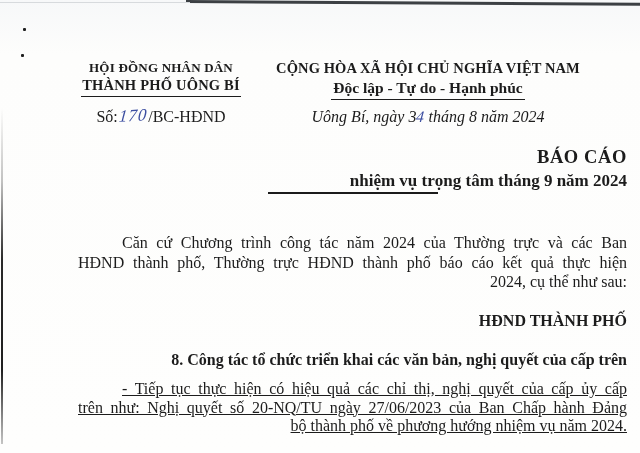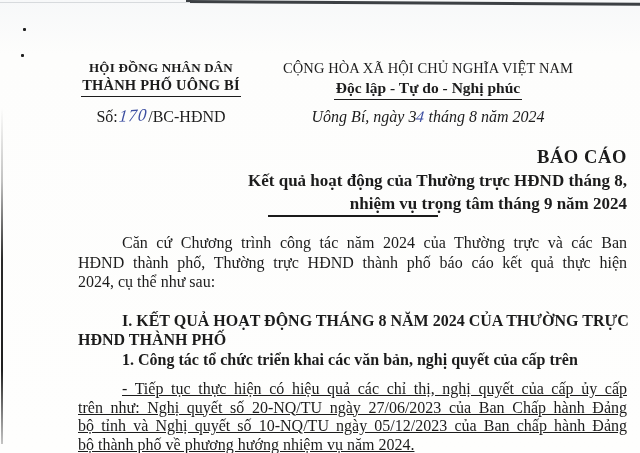--- a/index.html
+++ b/index.html
@@ -24,36 +24,36 @@
   .dot1{left:23px;top:28px;}
   .dot2{left:21px;top:54px;}
 
   
   .issuer{position:absolute;left:70px;top:60px;width:182px;text-align:center;}
   .issuer .l1{font-size:13px;font-weight:700;letter-spacing:.2px;}
   .issuer .l2{display:inline-block;font-size:14.5px;font-weight:700;border-bottom:1.5px solid #1c1c1c;padding:0 1px 2px;margin-top:0;letter-spacing:.2px;}
   .doc-number{margin-top:10px;font-size:16px;white-space:nowrap;}
 
   .national{position:absolute;left:276px;top:60px;width:304px;text-align:center;}
-  .national .l1{font-size:14.5px;font-weight:400;letter-spacing:.1px;}
+  .national .l1{font-size:14.5px;font-weight:700;letter-spacing:.1px;}
   .national .l2{display:inline-block;font-size:15.5px;font-weight:700;border-bottom:1.8px solid #1c1c1c;padding:0 2px 2px;margin-top:2px;}
   .place-date{margin-top:8px;font-size:16px;font-style:italic;white-space:nowrap;}
 
   .hw{color:#3d4fa1;font-style:italic;display:inline-block;transform:rotate(-3deg) skewX(-8deg);font-size:17px;letter-spacing:1px;position:relative;top:-1px;padding:0 1px;}
   .hw-day{color:#3d4fa1;display:inline-block;transform:skewX(-6deg);}
 
   
   .title-block{position:absolute;left:65px;top:147px;width:562px;text-align:right;}
   .title-main{font-size:18.5px;font-weight:700;letter-spacing:.6px;}
   .title-sub{font-size:17px;font-weight:700;margin-top:2px;line-height:21px;}
   .title-underline{width:170px;height:2px;background:#1b1b1b;margin:1px auto 0;transform:translateX(7px);}
 
   
   .blk{position:absolute;left:78px;width:549px;font-size:16px;}
-  .ln{line-height:19.5px;white-space:nowrap;text-align:left;}
+  .ln{line-height:19.5px;white-space:nowrap;text-align:right;}
   .jl{text-align:justify;text-align-last:justify;}
   .ind{padding-left:44px;}
   .bold{font-weight:700;}
   .p1{top:233px;}
   .sec1{top:311px;}
   .sec1 .ln{line-height:19px;}
   .sub1{top:350px;}
   .p2{top:380px;text-decoration:underline;}
   .p2 .ln{line-height:18.6px;}
 </style>
@@ -74,49 +74,46 @@
       <span class="l2">THÀNH PHỐ UÔNG BÍ</span>
     </div>
     <div class="doc-number">
       <span>Số:</span><span class="hw">170</span><span>/BC-HĐND</span>
     </div>
   </div>
 
   <div class="national">
     <div class="l1">CỘNG HÒA XÃ HỘI CHỦ NGHĨA VIỆT NAM</div>
     <div>
-      <span class="l2">Độc lập - Tự do - Nghị phúc</span>
+      <span class="l2">Độc lập - Tự do - Hạnh phúc</span>
     </div>
     <div class="place-date">
       <span>Uông Bí, ngày 3</span><span class="hw-day">4</span><span> tháng 8 năm 2024</span>
     </div>
   </div>
 
   <div class="title-block">
     <div class="title-main">BÁO CÁO</div>
-    <div class="title-sub">Kết quả hoạt động của Thường trực HĐND tháng 8,</div>
     <div class="title-sub">nhiệm vụ trọng tâm tháng 9 năm 2024</div>
     <div class="title-underline"></div>
   </div>
 
   <div class="blk p1">
     <div class="ln jl ind">Căn cứ Chương trình công tác năm 2024 của Thường trực và các Ban</div>
     <div class="ln jl">HĐND thành phố, Thường trực HĐND thành phố báo cáo kết quả thực hiện</div>
     <div class="ln">2024, cụ thể như sau:</div>
   </div>
 
   <div class="blk sec1">
-    <div class="ln jl ind bold">I. KẾT QUẢ HOẠT ĐỘNG THÁNG 8 NĂM 2024 CỦA THƯỜNG TRỰC</div>
     <div class="ln bold">HĐND THÀNH PHỐ</div>
   </div>
 
   <div class="blk sub1">
-    <div class="ln ind bold">1. Công tác tổ chức triển khai các văn bản, nghị quyết của cấp trên</div>
+    <div class="ln ind bold">8. Công tác tổ chức triển khai các văn bản, nghị quyết của cấp trên</div>
   </div>
 
   <div class="blk p2">
     <div class="ln jl ind">- Tiếp tục thực hiện có hiệu quả các chỉ thị, nghị quyết của cấp ủy cấp</div>
     <div class="ln jl">trên như: Nghị quyết số 20-NQ/TU ngày 27/06/2023 của Ban Chấp hành Đảng</div>
-    <div class="ln jl">bộ tỉnh và Nghị quyết số 10-NQ/TU ngày 05/12/2023 của Ban chấp hành Đảng</div>
     <div class="ln">bộ thành phố về phương hướng nhiệm vụ năm 2024.</div>
   </div>
 
 </div>
 
 </body></html>

